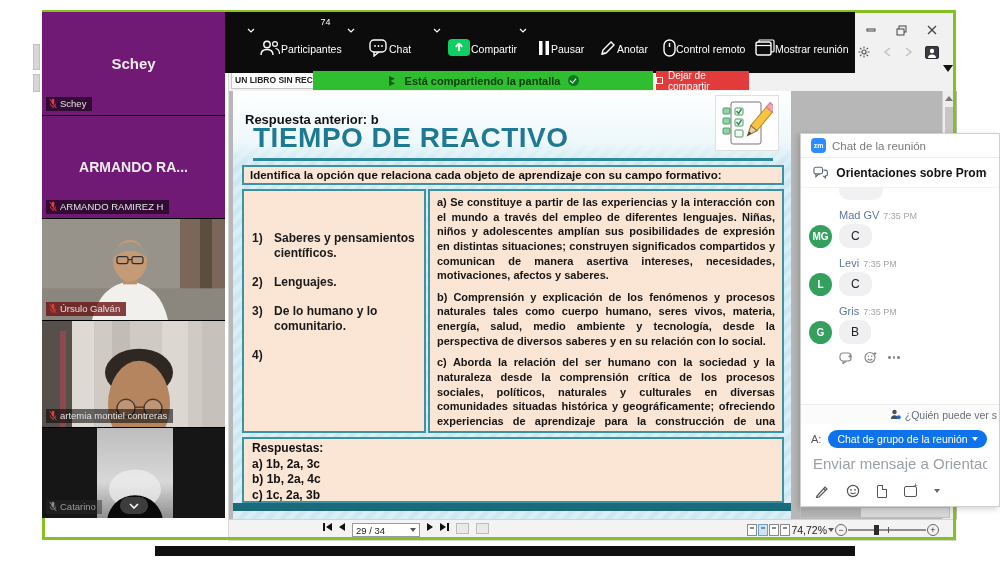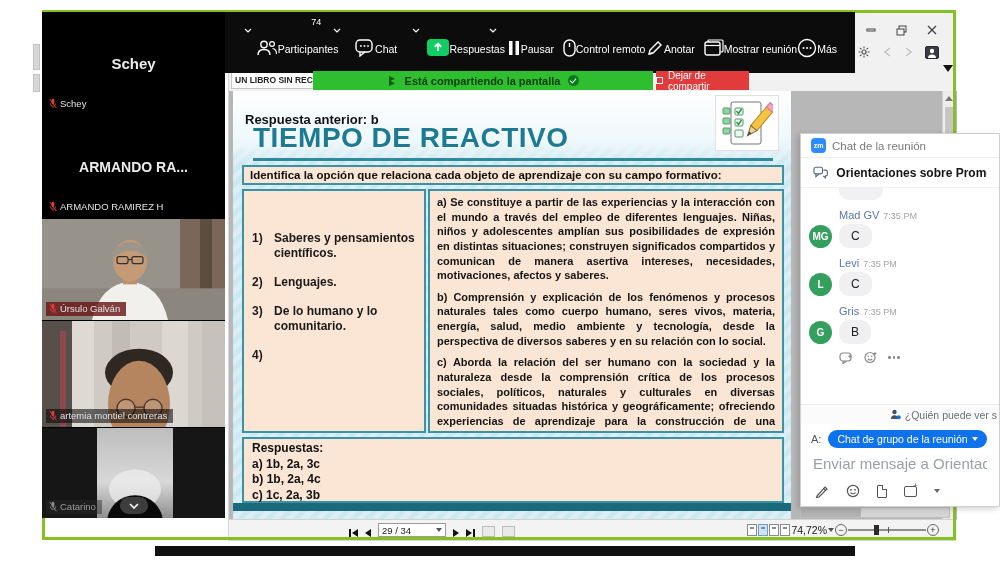--- a/index.html
+++ b/index.html
@@ -49,21 +49,21 @@
   .col-right{position:absolute;left:195px;top:98px;width:356px;height:244px;padding:4px 7px;
              font-size:11px;font-weight:bold;color:#151515;text-align:justify;line-height:1.33;overflow:hidden;}
   .col-right p{margin:0 0 7px 0;}
   .answers{position:absolute;left:9px;top:346px;width:542px;height:66px;padding:2px 8px;
            font-size:12px;font-weight:bold;color:#111;line-height:1.3;}
   .teal-bar{position:absolute;left:0;bottom:8px;width:558px;height:8px;background:#1b6a7c;}
 
   
   .btoolbar{position:absolute;left:0;bottom:0;width:728px;height:21px;background:#f3f3f3;border-top:1px solid #d2d2d2;
             display:flex;align-items:center;font-size:10px;color:#222;}
-  .navgrp{display:flex;align-items:flex-end;gap:7px;margin-left:120px;}
+  .navgrp{display:flex;align-items:flex-start;gap:7px;margin-left:94px;}
   .nv{display:flex;align-items:center;gap:1px;cursor:default;}
   .nv .tri-l{width:0;height:0;border-top:4px solid transparent;border-bottom:4px solid transparent;border-right:6px solid #111;}
   .nv .tri-r{width:0;height:0;border-top:4px solid transparent;border-bottom:4px solid transparent;border-left:6px solid #111;}
   .nv .bar{width:2px;height:8px;background:#111;}
   .pagebox{width:68px;height:14px;background:#fff;border:1px solid #9a9a9a;display:flex;align-items:center;
            padding:0 3px;font-size:9.5px;}
   .pagebox .car{margin-left:auto;width:0;height:0;border-left:3px solid transparent;border-right:3px solid transparent;border-top:4px solid #555;}
   .viewico{width:13px;height:11px;border:1px solid #bdbdbd;background:#e9e9e9;}
   .zoomgrp{display:flex;align-items:center;gap:1px;margin-left:auto;margin-right:18px;}
   .lay{width:10px;height:12px;border:1px solid #8a8a8a;background:#fdfdfd;position:relative;}
@@ -90,21 +90,21 @@
   .banner{left:313px;top:71px;width:340px;height:19px;background:#2fbe2f;z-index:6;display:flex;align-items:center;
           justify-content:center;gap:8px;font-size:11px;font-weight:bold;color:#073d07;}
   .stopbtn{left:656px;top:71px;width:93px;height:19px;background:#e23b3b;z-index:6;display:flex;align-items:center;
            justify-content:center;gap:5px;font-size:10px;color:#fff;cursor:default;}
   .stop-sq{width:7px;height:7px;border:1.5px solid #fff;background:transparent;}
   .chk{width:11px;height:11px;border-radius:50%;background:#0a7a1e;position:relative;}
   .chk::after{content:"";position:absolute;left:3px;top:2px;width:3px;height:5px;border:solid #fff;border-width:0 1.5px 1.5px 0;transform:rotate(40deg);}
 
   
   .vstrip{left:42px;top:12px;width:183px;height:506px;background:#141414;z-index:5;display:flex;flex-direction:column;}
-  .tile{position:relative;background:#000000;border-top:1px solid #000;overflow:hidden;}
+  .tile{position:relative;background:#701a75;border-top:1px solid #000;overflow:hidden;}
   .tile:first-child{border-top:none;}
   .tile .center-name{position:absolute;left:0;right:0;top:42%;text-align:center;color:#ececec;font-weight:bold;font-size:14px;}
   .nameplate{position:absolute;left:4px;bottom:4px;display:flex;align-items:center;gap:3px;background:rgba(0,0,0,.55);
              color:#e2e2e2;font-size:9.5px;padding:1px 6px 2px 3px;max-width:170px;white-space:nowrap;}
   .nameplate.red{background:rgba(104,20,20,.8);}
   .nameplate.dim{color:#9a9a9a;background:rgba(40,40,40,.45);}
   .tile svg.scene{position:absolute;left:0;top:0;width:100%;height:100%;}
   .collapse-btn{position:absolute;left:50%;transform:translateX(-50%);bottom:4px;width:28px;height:17px;border-radius:9px;
                 background:rgba(70,70,70,.85);display:flex;align-items:center;justify-content:center;}
 
@@ -496,75 +496,64 @@
         <svg width="24" height="19" viewBox="0 0 24 19">
             <rect x="1" y="1" width="22" height="17" rx="4" fill="#0fcf62"></rect>
             <path d="M12 13 V6 M12 5.5 L8.8 8.8 M12 5.5 L15.2 8.8" stroke="#fff" stroke-width="1.8" fill="none"></path>
           </svg>
       </div>
       <span class="tb-chev chev" style="right:10px;">
           <svg width="8" height="5" viewBox="0 0 8 5">
             <path d="M1 1 L4 4 L7 1" fill="none" stroke="#fff" stroke-width="1.2"></path>
           </svg>
         </span>
-      <div class="tb-label">Respuestas</div>
+      <div class="tb-label">Compartir</div>
     </div>
 
     <div class="tb-item" style="width:62px;">
       <div class="tb-ico">
         <svg width="14" height="16" viewBox="0 0 14 16">
             <rect x="2" y="1" width="3.5" height="14" fill="#fff"></rect>
             <rect x="8.5" y="1" width="3.5" height="14" fill="#fff"></rect>
           </svg>
       </div>
       <div class="tb-label">Pausar</div>
     </div>
 
+    <div class="tb-item" style="width:64px;">
+      <div class="tb-ico">
+        <svg width="18" height="18" viewBox="0 0 18 18">
+            <path d="M3 15 L4 11 L12 3 L15 6 L7 14 Z" fill="none" stroke="#fff" stroke-width="1.4"></path>
+            <line x1="3" y1="15" x2="6.5" y2="14" stroke="#fff" stroke-width="1.4"></line>
+          </svg>
+      </div>
+      <div class="tb-label">Anotar</div>
+    </div>
+
     <div class="tb-item" style="width:92px;">
       <div class="tb-ico">
         <svg width="13" height="18" viewBox="0 0 13 18">
             <rect x="1" y="1" width="11" height="16" rx="5.5" fill="none" stroke="#fff" stroke-width="1.4"></rect>
             <line x1="6.5" y1="4" x2="6.5" y2="8" stroke="#fff" stroke-width="1.4"></line>
           </svg>
       </div>
       <div class="tb-label">Control remoto</div>
-    </div>
-
-    <div class="tb-item" style="width:64px;">
-      <div class="tb-ico">
-        <svg width="18" height="18" viewBox="0 0 18 18">
-            <path d="M3 15 L4 11 L12 3 L15 6 L7 14 Z" fill="none" stroke="#fff" stroke-width="1.4"></path>
-            <line x1="3" y1="15" x2="6.5" y2="14" stroke="#fff" stroke-width="1.4"></line>
-          </svg>
-      </div>
-      <div class="tb-label">Anotar</div>
     </div>
 
     <div class="tb-item" style="width:96px;">
       <div class="tb-ico">
         <svg width="20" height="17" viewBox="0 0 20 17">
             <rect x="1" y="3" width="15" height="13" rx="2" fill="none" stroke="#fff" stroke-width="1.4"></rect>
             <path d="M4 3 V1.5 Q4 1 4.5 1 H18 Q19 1 19 2 V12 Q19 12.8 18 12.8 H16.5" fill="none" stroke="#fff" stroke-width="1.2"></path>
             <line x1="1" y1="6.5" x2="16" y2="6.5" stroke="#fff" stroke-width="1.2"></line>
           </svg>
       </div>
       <div class="tb-label">Mostrar reunión</div>
     </div>
 
-    <div class="tb-item" style="width:64px;">
-      <div class="tb-ico">
-        <svg width="20" height="20" viewBox="0 0 20 20">
-            <circle cx="10" cy="10" r="8.5" fill="none" stroke="#fff" stroke-width="1.4"></circle>
-            <circle cx="6.5" cy="10" r="1" fill="#fff"></circle>
-            <circle cx="10" cy="10" r="1" fill="#fff"></circle>
-            <circle cx="13.5" cy="10" r="1" fill="#fff"></circle>
-          </svg>
-      </div>
-      <div class="tb-label">Más</div>
-    </div>
   </div>
 
   <div class="abs banner">
     <svg width="10" height="12" viewBox="0 0 10 12">
         <path d="M2 11 V1 L8 3.5 L3.5 6 L8 8.5 Z" fill="#0a5c12"></path>
       </svg>
     <span>Está compartiendo la pantalla</span>
     <span class="chk"></span>
   </div>
   <div class="abs stopbtn">

